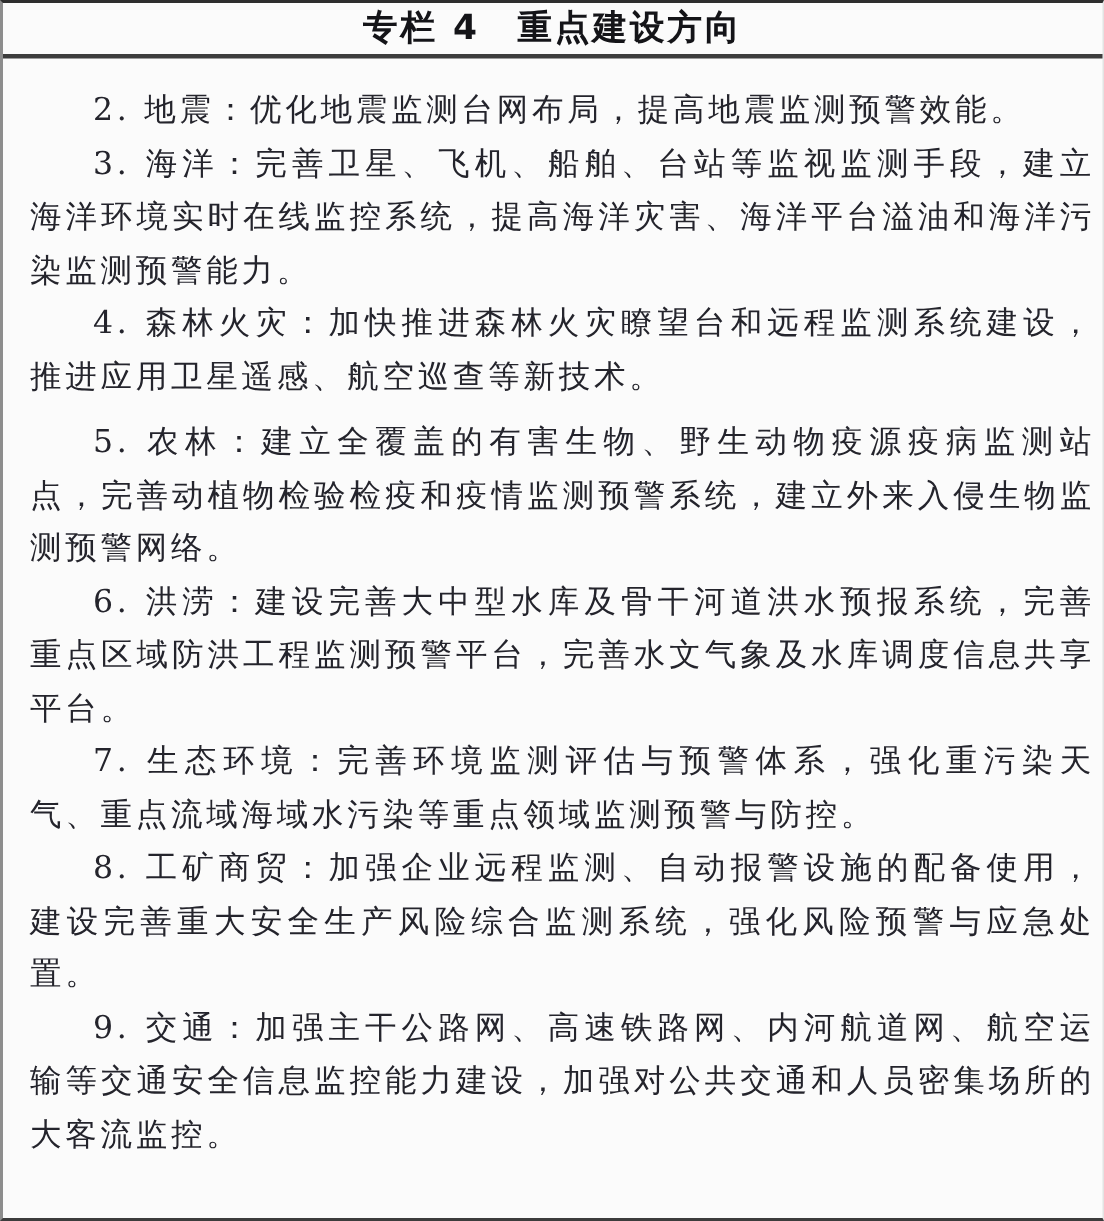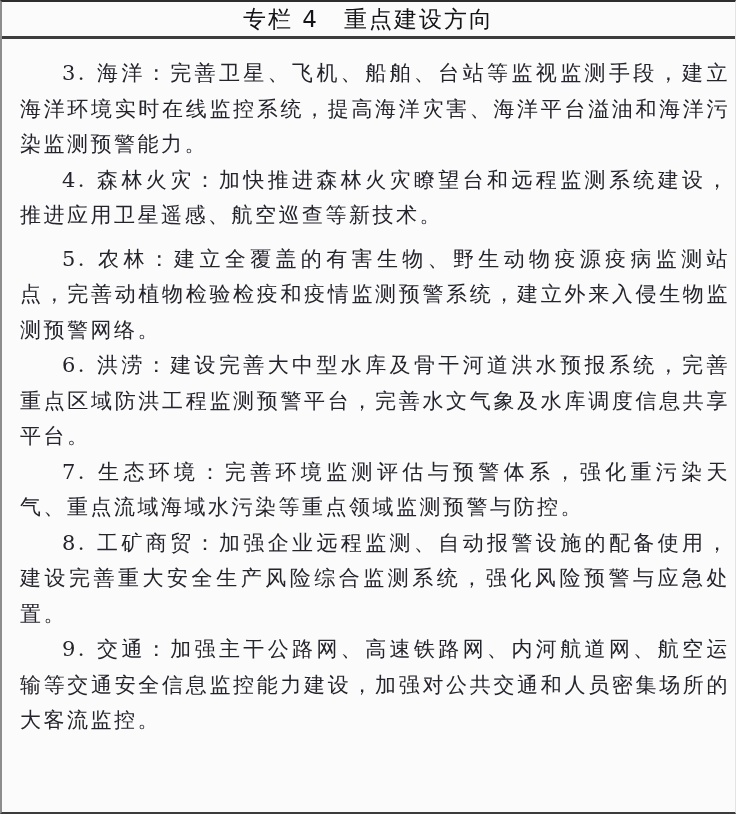--- a/index.html
+++ b/index.html
@@ -25,21 +25,21 @@
     border-bottom: 2px solid #3c3c3c;
     border-left: 2px solid #8d8d8d;
     border-right: 1px solid #e3e3e3;
   }
   .box-header {
     box-sizing: border-box;
     height: 37px;
     line-height: 35px;
     text-align: center;
     font-family: "DejaVu Sans", "Liberation Sans", sans-serif;
-    font-weight: 400;
+    font-weight: 700;
     font-size: 23px;
     letter-spacing: 2px;
     color: #141418;
     border-bottom: 3px solid #3d3d3d;
   }
   .box-body {
     box-sizing: border-box;
     padding: 17px 5px 0 18px;
     font-size: 21px;
     line-height: 35.5px;
@@ -56,20 +56,21 @@
     margin-top: 8px;
   }
 </style>
 </head>
 <body>
 
 <div class="page">
   <div class="column-box">
     <div class="box-header">专栏 4　重点建设方向</div>
     <div class="box-body">
+        <p class="item">2. 地震：优化地震监测台网布局，提高地震监测预警效能。</p>
         <p class="item">3. 海洋：完善卫星、飞机、船舶、台站等监视监测手段，建立海洋环境实时在线监控系统，提高海洋灾害、海洋平台溢油和海洋污染监测预警能力。</p>
         <p class="item">4. 森林火灾：加快推进森林火灾瞭望台和远程监测系统建设，推进应用卫星遥感、航空巡查等新技术。</p>
         <p class="item gap">5. 农林：建立全覆盖的有害生物、野生动物疫源疫病监测站点，完善动植物检验检疫和疫情监测预警系统，建立外来入侵生物监测预警网络。</p>
         <p class="item">6. 洪涝：建设完善大中型水库及骨干河道洪水预报系统，完善重点区域防洪工程监测预警平台，完善水文气象及水库调度信息共享平台。</p>
         <p class="item">7. 生态环境：完善环境监测评估与预警体系，强化重污染天气、重点流域海域水污染等重点领域监测预警与防控。</p>
         <p class="item">8. 工矿商贸：加强企业远程监测、自动报警设施的配备使用，建设完善重大安全生产风险综合监测系统，强化风险预警与应急处置。</p>
         <p class="item">9. 交通：加强主干公路网、高速铁路网、内河航道网、航空运输等交通安全信息监控能力建设，加强对公共交通和人员密集场所的大客流监控。</p>
       </div>
   </div>
 </div>

